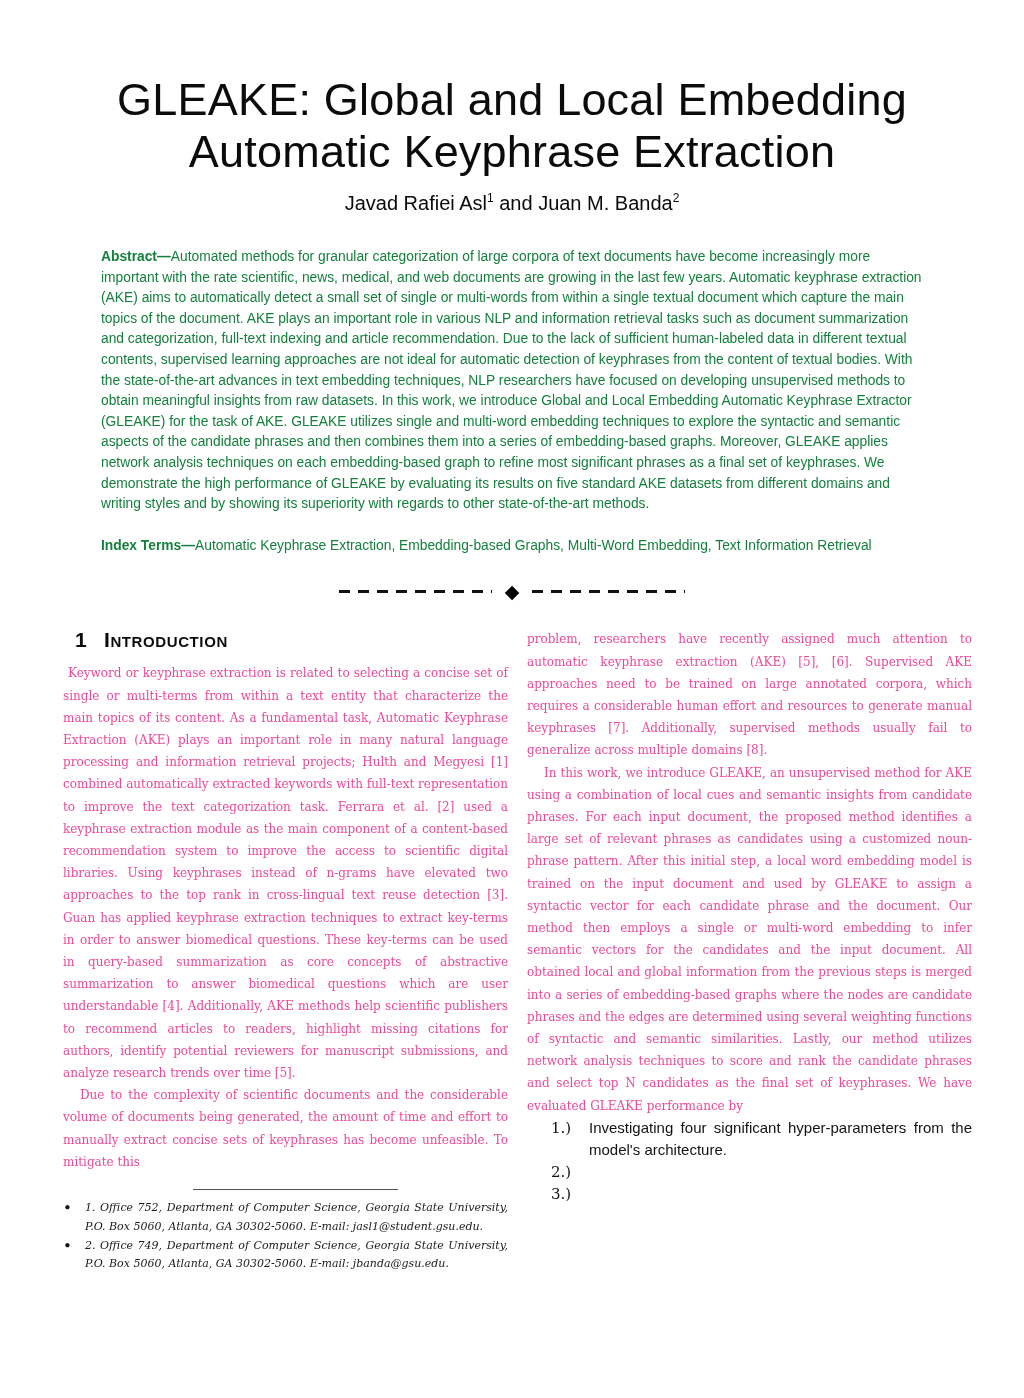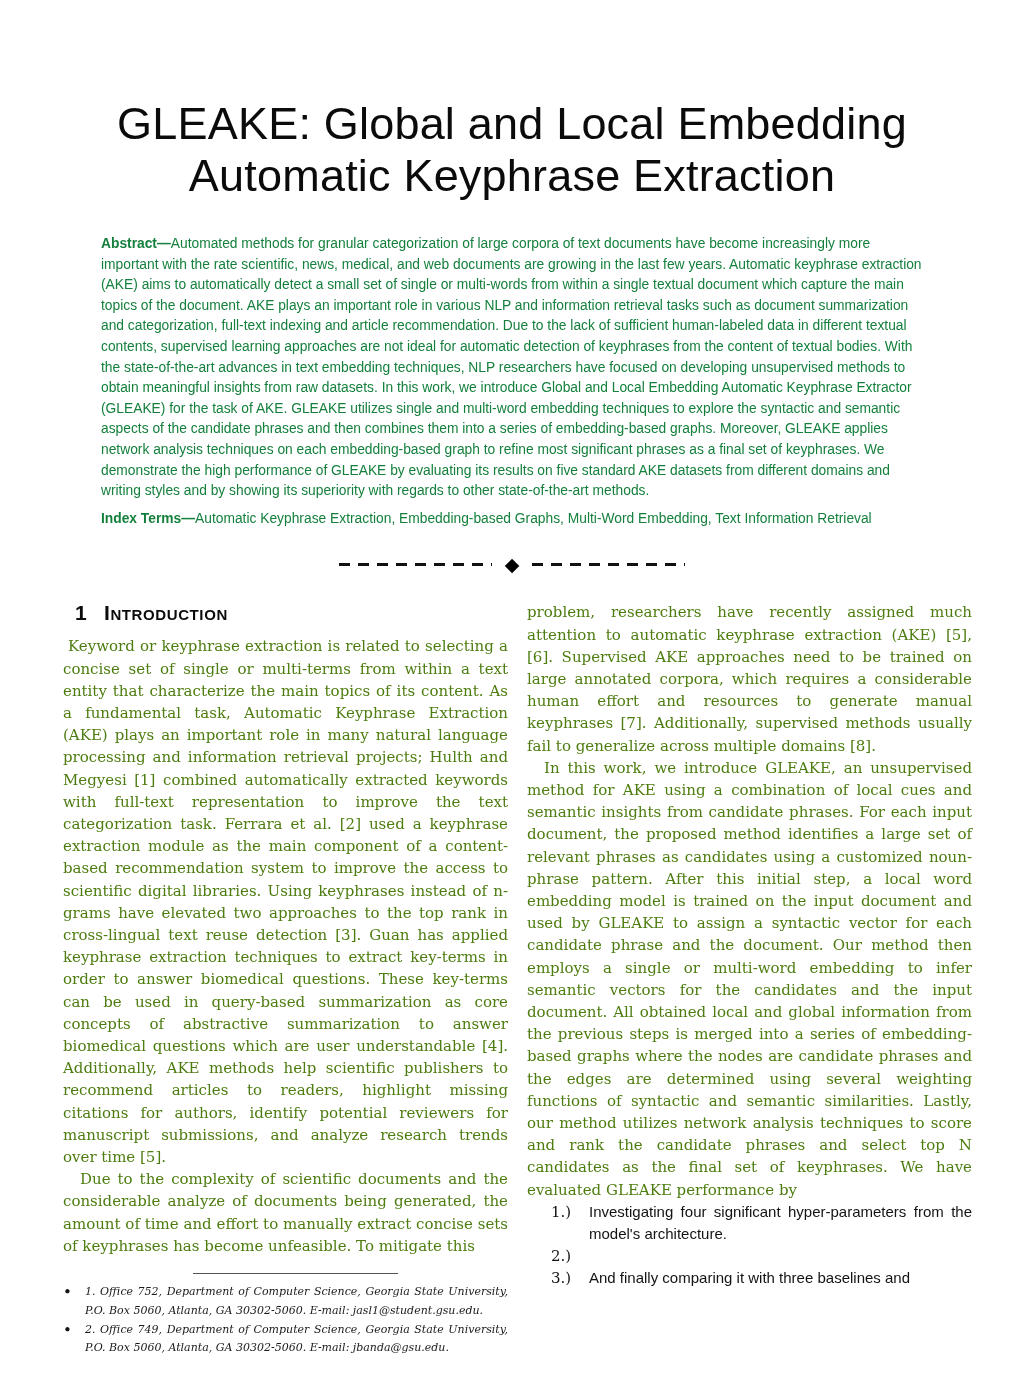--- a/index.html
+++ b/index.html
@@ -4,21 +4,21 @@
 <style>
   * { margin: 0; padding: 0; box-sizing: border-box; }
   html, body { background: #ffffff; }
   body {
     width: 1024px; height: 1398px;
     overflow: hidden;
     color: #111;
     font-family: "Liberation Sans", sans-serif;
     -webkit-font-smoothing: antialiased;
   }
-  .page { width: 1024px; height: 1398px; padding-top: 98px; border-radius: 21px; }
+  .page { width: 1024px; height: 1398px; padding-top: 74px; border-radius: 21px; }
 
   
   .title { text-align: center; font-weight: 400; color: #0b0b0b; }
   .tline {
     display: block;
     font-family: "Liberation Sans", sans-serif;
     font-size: 45px; line-height: 52px; letter-spacing: 0.2px;
   }
 
   
@@ -28,21 +28,21 @@
   }
   .authors sup { font-size: 12px; vertical-align: super; line-height: 0; }
 
   
   .abstract {
     width: 822px; margin: 0 auto; margin-top: 32px;
     font-size: 13.8px; line-height: 20.6px; color: #15803d;
     text-align: left;
   }
   .abstract b { font-weight: 700; }
-  .index-terms { margin-top: 7px; }
+  .index-terms { margin-top: 21px; }
 
   
   .separator {
     margin-top: 24px; height: 22px;
     display: flex; align-items: center; justify-content: center;
   }
   .dashline {
     width: 153px; height: 2.6px;
     background: repeating-linear-gradient(90deg, #111 0 11px, transparent 11px 19px);
   }
@@ -58,21 +58,21 @@
   .sec-heading {
     font-family: "Liberation Sans", sans-serif;
     font-weight: 700; font-size: 21px; color: #0b0b0b;
     margin-bottom: 10px; letter-spacing: 0.3px; margin-left: 12px;
   }
   .sec-num { display: inline-block; margin-right: 17px; }
   .sec-title { font-variant: small-caps; letter-spacing: 0.6px; }
 
   .body {
     font-family: "DejaVu Serif", "Liberation Serif", serif;
-    font-size: 15px; line-height: 22.2px; color: #4d7c0f;
+    font-size: 12px; line-height: 22.2px; color: #ec4899;
     text-align: justify; text-justify: inter-word;
   }
   .p-first { text-indent: 5px; }
   .p-indent { text-indent: 17px; }
 
   
   .olist { margin-top: 0; }
   .oli { display: flex; padding-left: 24px; }
   .oli-marker {
     flex: 0 0 38px;
@@ -107,39 +107,40 @@
 </head>
 <body>
 
 <div class="page">
 
   <h1 class="title">
     <span class="tline">GLEAKE: Global and Local Embedding</span>
     <span class="tline">Automatic Keyphrase Extraction</span>
   </h1>
 
+  <div class="authors"><span>Javad Rafiei Asl</span><sup>1</sup><span> and </span><span>Juan M. Banda</span><sup>2</sup></div>
 
   <p class="abstract"><b>Abstract—</b><span>Automated methods for granular categorization of large corpora of text documents have become increasingly more important with the rate scientific, news, medical, and web documents are growing in the last few years. Automatic keyphrase extraction (AKE) aims to automatically detect a small set of single or multi-words from within a single textual document which capture the main topics of the document. AKE plays an important role in various NLP and information retrieval tasks such as document summarization and categorization, full-text indexing and article recommendation. Due to the lack of sufficient human-labeled data in different textual contents, supervised learning approaches are not ideal for automatic detection of keyphrases from the content of textual bodies. With the state-of-the-art advances in text embedding techniques, NLP researchers have focused on developing unsupervised methods to obtain meaningful insights from raw datasets. In this work, we introduce Global and Local Embedding Automatic Keyphrase Extractor (GLEAKE) for the task of AKE. GLEAKE utilizes single and multi-word embedding techniques to explore the syntactic and semantic aspects of the candidate phrases and then combines them into a series of embedding-based graphs. Moreover, GLEAKE applies network analysis techniques on each embedding-based graph to refine most significant phrases as a final set of keyphrases. We demonstrate the high performance of GLEAKE by evaluating its results on five standard AKE datasets from different domains and writing styles and by showing its superiority with regards to other state-of-the-art methods.</span></p>
 
   <p class="abstract index-terms"><b>Index Terms—</b><span>Automatic Keyphrase Extraction, Embedding-based Graphs, Multi-Word Embedding, Text Information Retrieval</span></p>
 
   <div class="separator">
     <span class="dashline"></span>
     <span class="diamond">◆</span>
     <span class="dashline"></span>
   </div>
 
   <div class="columns">
 
     <div class="col">
       <div class="sec-heading">
         <span class="sec-num">1</span><span class="sec-title">Introduction</span>
       </div>
       <p class="body p-first">Keyword or keyphrase extraction is related to selecting a concise set of single or multi-terms from within a text entity that characterize the main topics of its content. As a fundamental task, Automatic Keyphrase Extraction (AKE) plays an important role in many natural language processing and information retrieval projects; Hulth and Megyesi [1] combined automatically extracted keywords with full-text representation to improve the text categorization task. Ferrara et al. [2] used a keyphrase extraction module as the main component of a content-based recommendation system to improve the access to scientific digital libraries. Using keyphrases instead of n-grams have elevated two approaches to the top rank in cross-lingual text reuse detection [3]. Guan has applied keyphrase extraction techniques to extract key-terms in order to answer biomedical questions. These key-terms can be used in query-based summarization as core concepts of abstractive summarization to answer biomedical questions which are user understandable [4]. Additionally, AKE methods help scientific publishers to recommend articles to readers, highlight missing citations for authors, identify potential reviewers for manuscript submissions, and analyze research trends over time [5].</p>
-      <p class="body p-indent">Due to the complexity of scientific documents and the considerable analyze of documents being generated, the amount of time and effort to manually extract concise sets of keyphrases has become unfeasible. To mitigate this</p>
+      <p class="body p-indent">Due to the complexity of scientific documents and the considerable volume of documents being generated, the amount of time and effort to manually extract concise sets of keyphrases has become unfeasible. To mitigate this</p>
 
       <div class="footnote">
         <div class="fn-rule"></div>
         <div class="fn-items">
           <div class="fn-item">
             <span class="fn-bullet">•</span>
             <span class="fn-text">1. Office 752, Department of Computer Science, Georgia State University, P.O. Box 5060, Atlanta, GA 30302-5060. E-mail: jasl1@student.gsu.edu.</span>
           </div>
           <div class="fn-item">
             <span class="fn-bullet">•</span>
@@ -155,19 +156,18 @@
       <div class="olist">
         <div class="oli">
           <span class="oli-marker">1.)</span>
           <span class="oli-text">Investigating four significant hyper-parameters from the model's architecture.</span>
         </div>
         <div class="oli">
           <span class="oli-marker">2.)</span>
         </div>
         <div class="oli">
           <span class="oli-marker">3.)</span>
-          <span class="oli-text">And finally comparing it with three baselines and</span>
         </div>
       </div>
     </div>
 
   </div>
 </div>
 
 </body></html>

